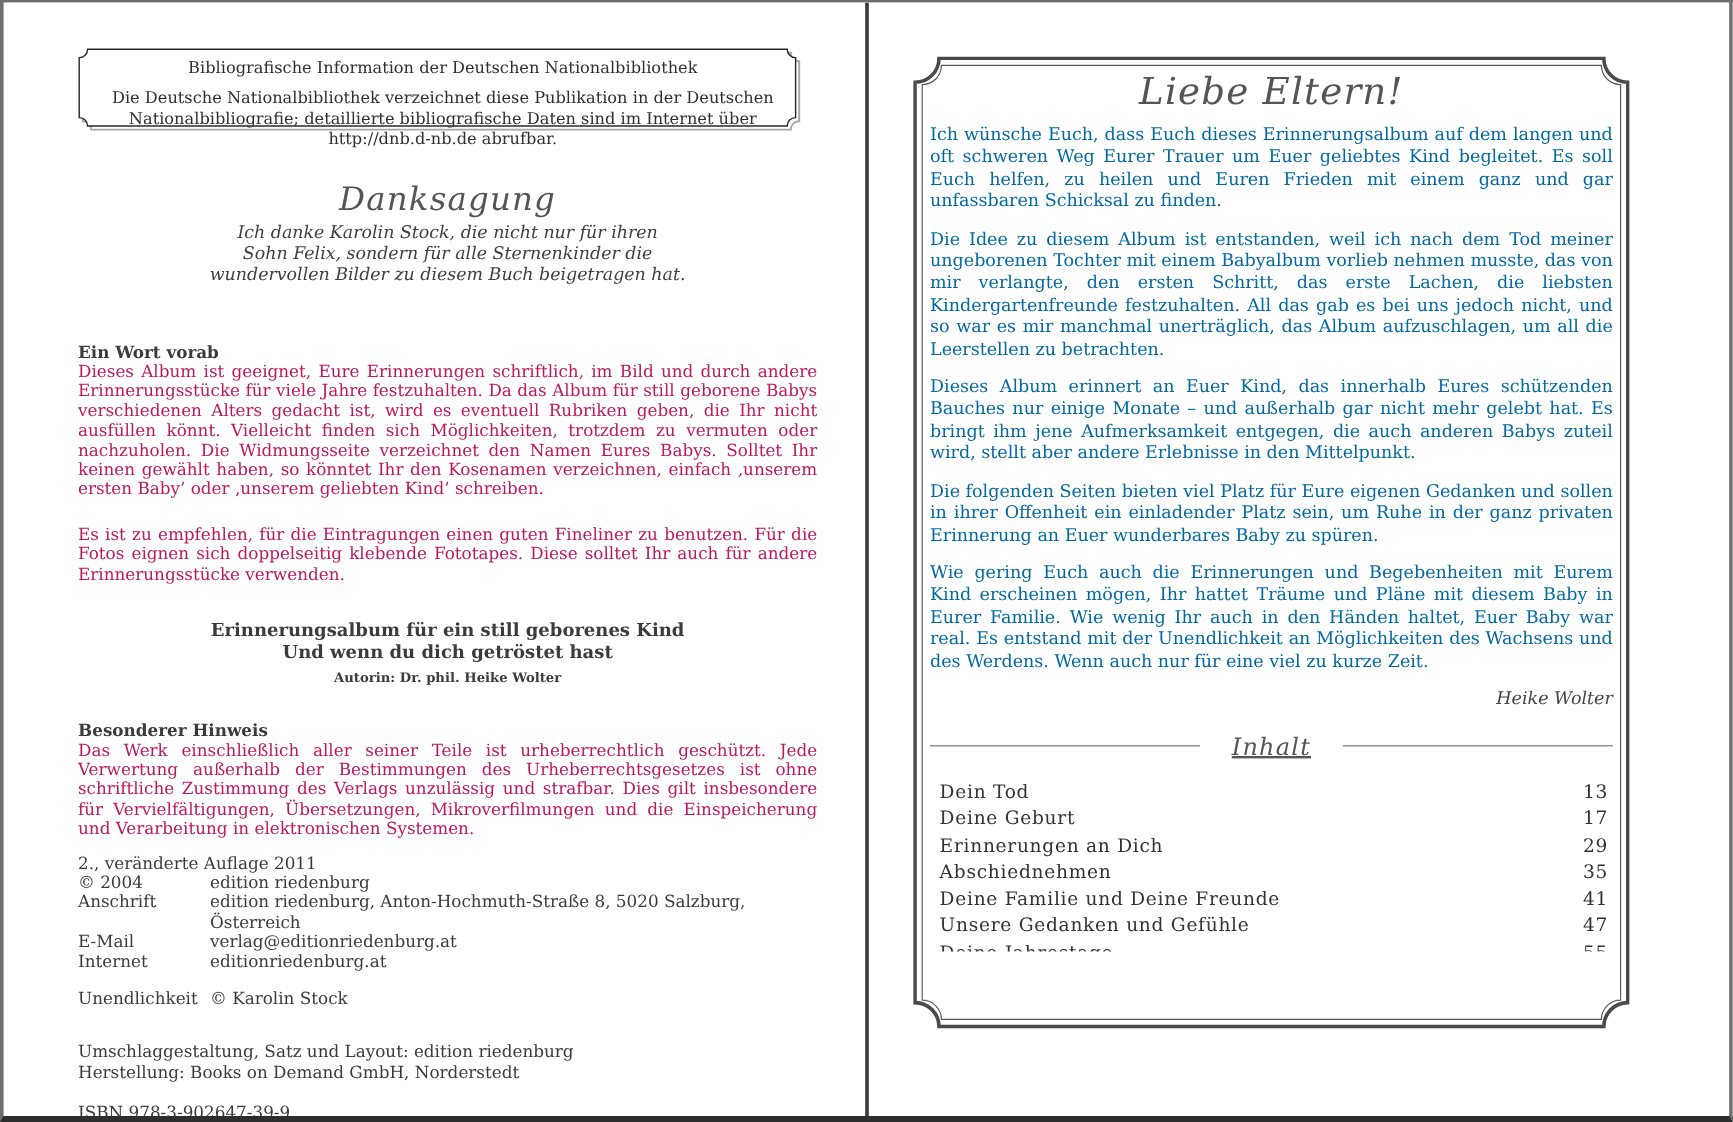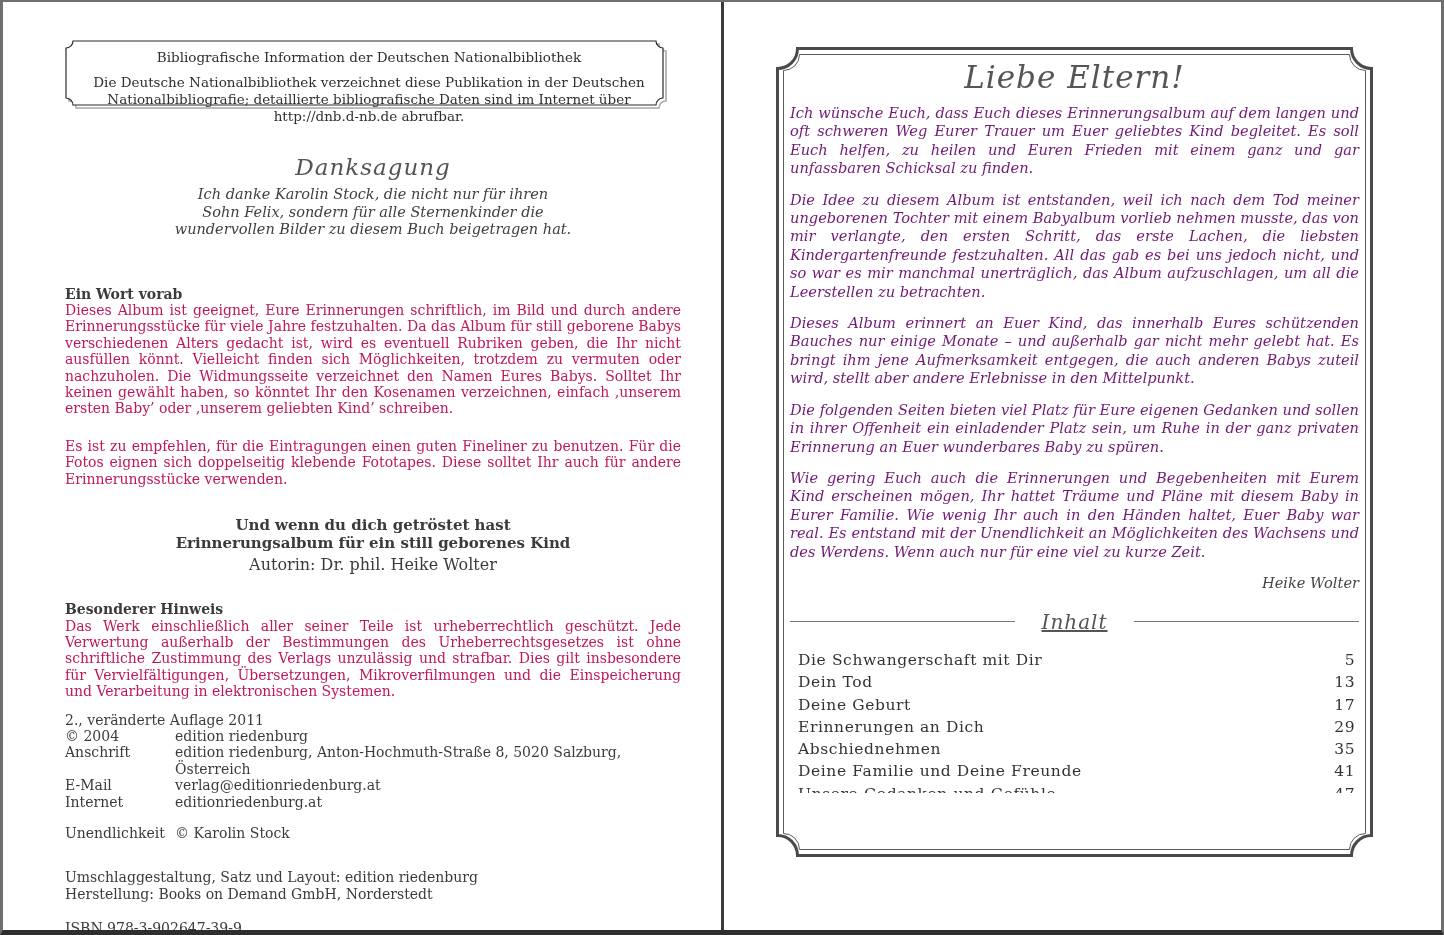--- a/index.html
+++ b/index.html
@@ -42,78 +42,77 @@
   .bib-title { margin-bottom: 8px; }
 
   .script {
     font-family: "DejaVu Serif", serif;
     font-style: italic;
     font-weight: 400;
     color: #555555;
     letter-spacing: 1px;
   }
   .danksagung { text-align: center; margin-top: 42px; }
-  .danksagung-heading { font-size: 23px; line-height: 26px; margin-bottom: 6px; }
+  .danksagung-heading { font-size: 27px; line-height: 26px; margin-bottom: 6px; }
   .danksagung-line {
     font-style: italic;
     font-size: 14.5px;
     line-height: 17.5px;
     color: #3f3f3f;
   }
 
   .section-heading { font-weight: bold; font-size: 14px; line-height: 16.5px; }
   .body-par {
     font-size: 14px; line-height: 16.4px;
     text-align: justify;
     color: #be185d;
   }
   .vorwort { margin-top: 47px; }
   .par-2 { margin-top: 21px; }
 
   .title-block { text-align: center; margin-top: 29px; }
   .title-line { font-weight: bold; font-size: 15px; line-height: 18px; }
-  .title-author { font-size: 16px; line-height: 18px; margin-top: 4px; }
+  .title-author { font-size: 11px; line-height: 18px; margin-top: 4px; font-weight: bold; }
 
   .hinweis { margin-top: 27px; }
 
   .edition-line { margin-top: 12px; font-size: 14px; line-height: 16.4px; }
   .imprint { margin-top: 0; }
   .imprint-row { display: flex; font-size: 14px; line-height: 16.4px; }
   .imprint-label { width: 110px; flex: 0 0 auto; }
   .imprint-value { flex: 1; }
   .illustrations { margin-top: 15px; }
   .production { margin-top: 28px; }
   .production-line { font-size: 14px; line-height: 16.4px; }
   .isbn-line { margin-top: 18px; font-size: 14px; }
 
   
   .frame {
     position: absolute;
-    left: 52px; top: 45px;
+    left: 37px; top: 45px;
     width: 597px; height: 746px;
   }
   .frame > svg { position: absolute; left: 0; top: 0; }
   .frame-content {
     position: relative;
     padding: 10px 14px 0 14px;
     height: 100%;
     overflow: hidden;
   }
   .letter-heading {
     text-align: center;
     font-size: 31px;
     line-height: 40px;
     margin-bottom: 7px;
   }
   .letter-par {
-    font-style: italic;
     font-size: 14.6px;
     line-height: 18.4px;
     text-align: justify;
-    color: #701a75;
+    color: #0369a1;
     margin-bottom: 13px;
   }
   .signature {
     font-style: italic;
     font-size: 14.6px;
     text-align: right;
     color: #454545;
     margin-bottom: 14px;
   }
   .toc-heading {
@@ -167,22 +166,22 @@
         </div>
     </div>
 
     <div class="vorwort">
       <div class="section-heading">Ein Wort vorab</div>
       <div class="body-par">Dieses Album ist geeignet, Eure Erinnerungen schriftlich, im Bild und durch andere Erinnerungsstücke für viele Jahre festzuhalten. Da das Album für still geborene Babys verschiedenen Alters gedacht ist, wird es eventuell Rubriken geben, die Ihr nicht ausfüllen könnt. Vielleicht finden sich Möglichkeiten, trotzdem zu vermuten oder nachzuholen. Die Widmungsseite verzeichnet den Namen Eures Babys. Solltet Ihr keinen gewählt haben, so könntet Ihr den Kosenamen verzeichnen, einfach ‚unserem ersten Baby’ oder ‚unserem geliebten Kind’ schreiben.</div>
       <div class="body-par par-2">Es ist zu empfehlen, für die Eintragungen einen guten Fineliner zu benutzen. Für die Fotos eignen sich doppelseitig klebende Fototapes. Diese solltet Ihr auch für andere Erinnerungsstücke verwenden.</div>
     </div>
 
     <div class="title-block">
+      <div class="title-line">Erinnerungsalbum für ein still geborenes Kind</div>
       <div class="title-line">Und wenn du dich getröstet hast</div>
-      <div class="title-line">Erinnerungsalbum für ein still geborenes Kind</div>
       <div class="title-author">Autorin: Dr. phil. Heike Wolter</div>
     </div>
 
     <div class="hinweis">
       <div class="section-heading">Besonderer Hinweis</div>
       <div class="body-par">Das Werk einschließlich aller seiner Teile ist urheberrechtlich geschützt. Jede Verwertung außerhalb der Bestimmungen des Urheberrechtsgesetzes ist ohne schriftliche Zustimmung des Verlags unzulässig und strafbar. Dies gilt insbesondere für Vervielfältigungen, Übersetzungen, Mikroverfilmungen und die Einspeicherung und Verarbeitung in elektronischen Systemen.</div>
     </div>
 
     <div class="edition-line">2., veränderte Auflage 2011</div>
 
@@ -241,24 +240,20 @@
         <div class="signature">Heike Wolter</div>
 
         <div class="toc-heading">
           <span class="toc-rule"></span>
           <span class="script toc-heading-word">Inhalt</span>
           <span class="toc-rule"></span>
         </div>
 
         <div class="toc-list">
             <div class="toc-row">
-            <span class="toc-title">Die Schwangerschaft mit Dir</span>
-            <span class="toc-page">5</span>
-          </div>
-            <div class="toc-row">
             <span class="toc-title">Dein Tod</span>
             <span class="toc-page">13</span>
           </div>
             <div class="toc-row">
             <span class="toc-title">Deine Geburt</span>
             <span class="toc-page">17</span>
           </div>
             <div class="toc-row">
             <span class="toc-title">Erinnerungen an Dich</span>
             <span class="toc-page">29</span>

